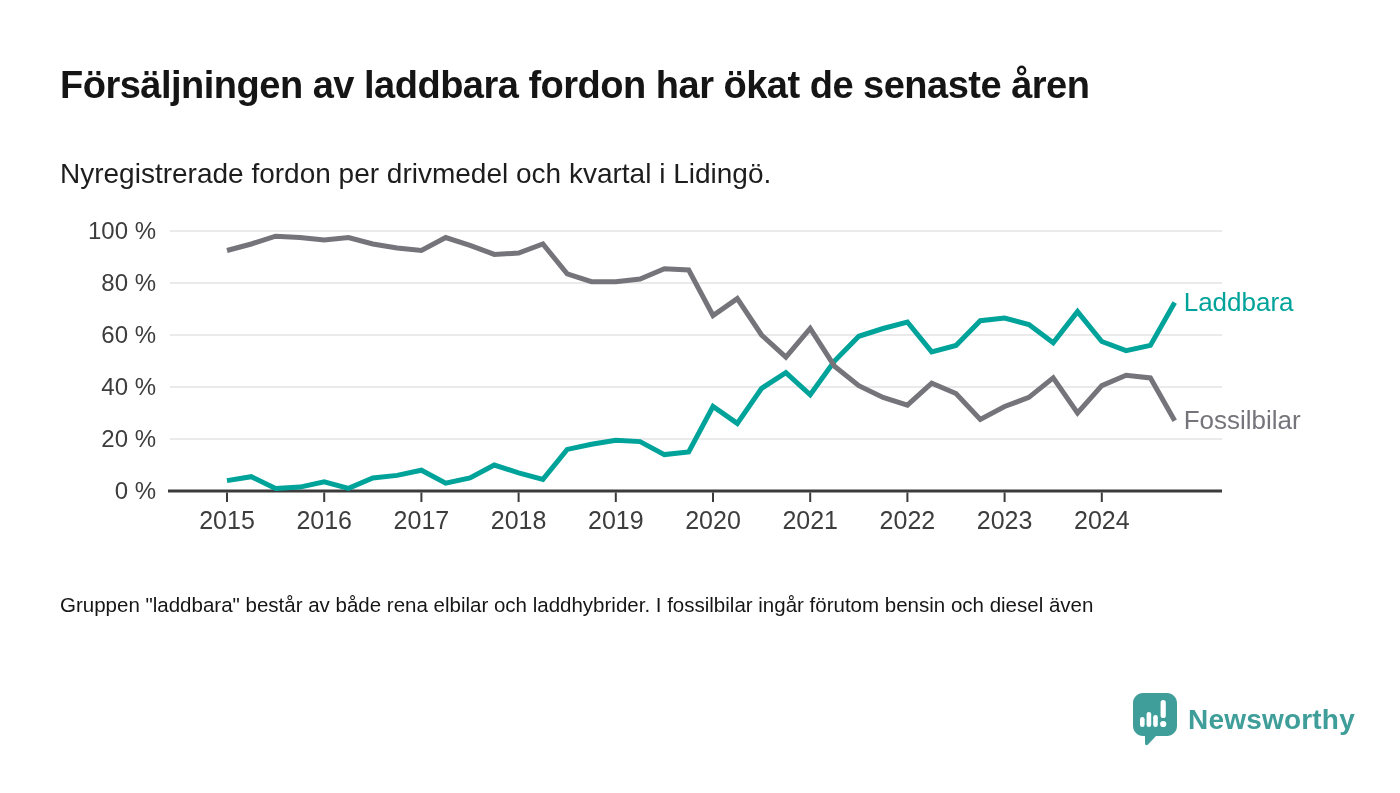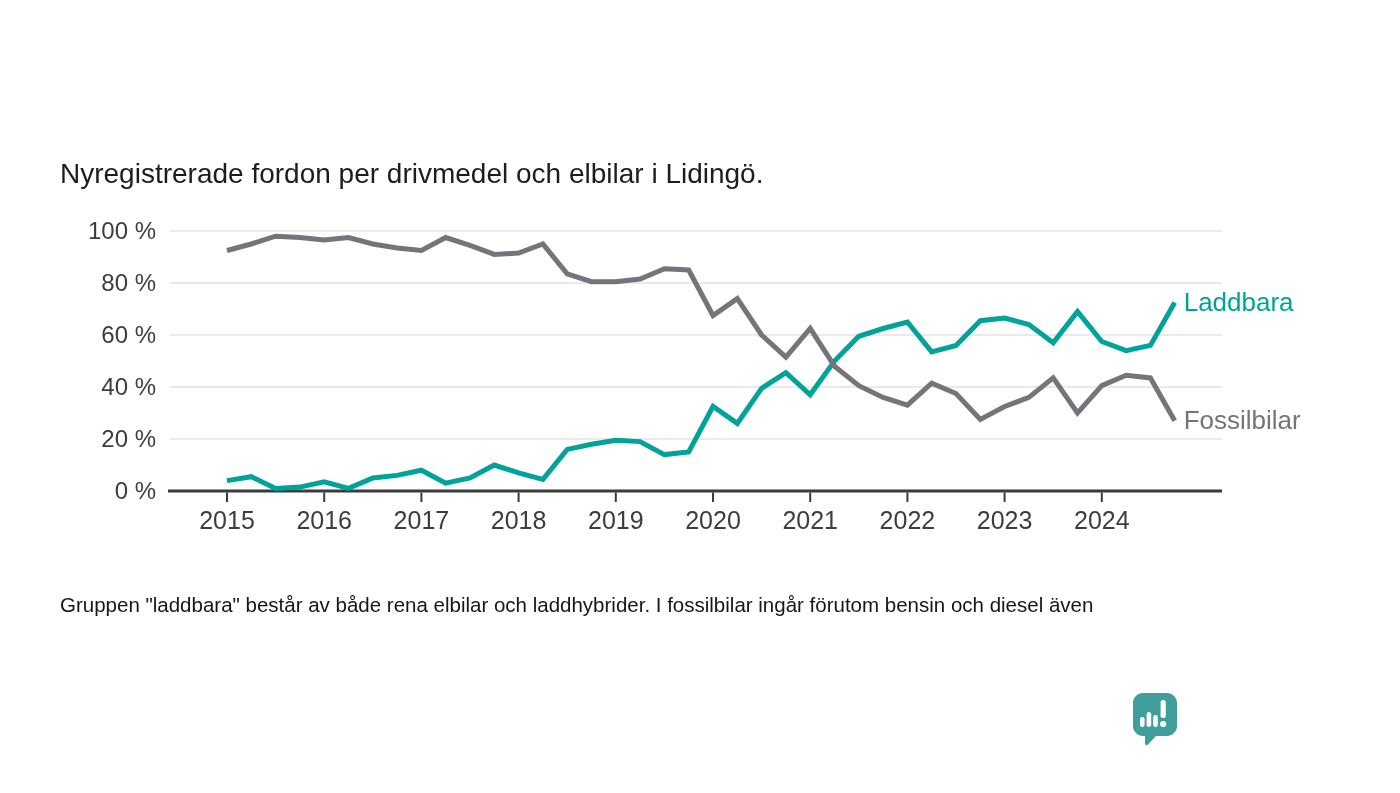--- a/index.html
+++ b/index.html
@@ -15,22 +15,23 @@
   .series-label{font-size:26px;}
   .footnote{position:absolute;left:60px;top:590px;font-size:20.5px;color:#161616;line-height:29px;margin:0;}
   .brand{position:absolute;left:1133px;top:693px;display:flex;align-items:center;}
   .brand-text{font-size:28px;font-weight:700;color:#3f9e99;margin-left:11px;letter-spacing:0.2px;}
 </style>
 </head>
 <body>
 
 <div class="canvas">
 
+  <h1 class="title">Försäljningen av laddbara fordon har ökat de senaste åren</h1>
 
-  <p class="subtitle">Nyregistrerade fordon per drivmedel och elbilar i Lidingö.</p>
+  <p class="subtitle">Nyregistrerade fordon per drivmedel och kvartal i Lidingö.</p>
 
   <div class="chart-wrap">
     <svg id="chart-svg" width="1400" height="340" viewBox="0 0 1400 340">
         <text x="156" y="289" text-anchor="end" class="tick-label">0 %</text>
         <line x1="170" y1="229" x2="1222" y2="229" stroke="#e3e3e3" stroke-width="1.3"></line>
         <text x="156" y="237" text-anchor="end" class="tick-label">20 %</text>
         <line x1="170" y1="177" x2="1222" y2="177" stroke="#e3e3e3" stroke-width="1.3"></line>
         <text x="156" y="185" text-anchor="end" class="tick-label">40 %</text>
         <line x1="170" y1="125" x2="1222" y2="125" stroke="#e3e3e3" stroke-width="1.3"></line>
         <text x="156" y="133" text-anchor="end" class="tick-label">60 %</text>
@@ -72,15 +73,16 @@
 
   <div class="brand">
     <svg width="44" height="54" viewBox="0 0 44 54">
       <path d="M10 0 H34 C39.5 0 44 4.5 44 10 V33 C44 38.5 39.5 43 34 43 H23 L15 51.5 C13.8 52.8 12 52.2 12 50.3 V43 H10 C4.5 43 0 38.5 0 33 V10 C0 4.5 4.5 0 10 0 Z" fill="#3f9e99"></path>
       <rect x="7" y="24" width="4.6" height="10" rx="2.3" fill="#ffffff"></rect>
       <rect x="13.6" y="19" width="4.6" height="15" rx="2.3" fill="#ffffff"></rect>
       <rect x="20.2" y="22" width="4.6" height="12" rx="2.3" fill="#ffffff"></rect>
       <rect x="27.6" y="7" width="5.2" height="18" rx="2.6" fill="#ffffff"></rect>
       <circle cx="30.2" cy="31" r="3.1" fill="#ffffff"></circle>
     </svg>
+    <span class="brand-text">Newsworthy</span>
   </div>
 
 </div>
 
 </body></html>

